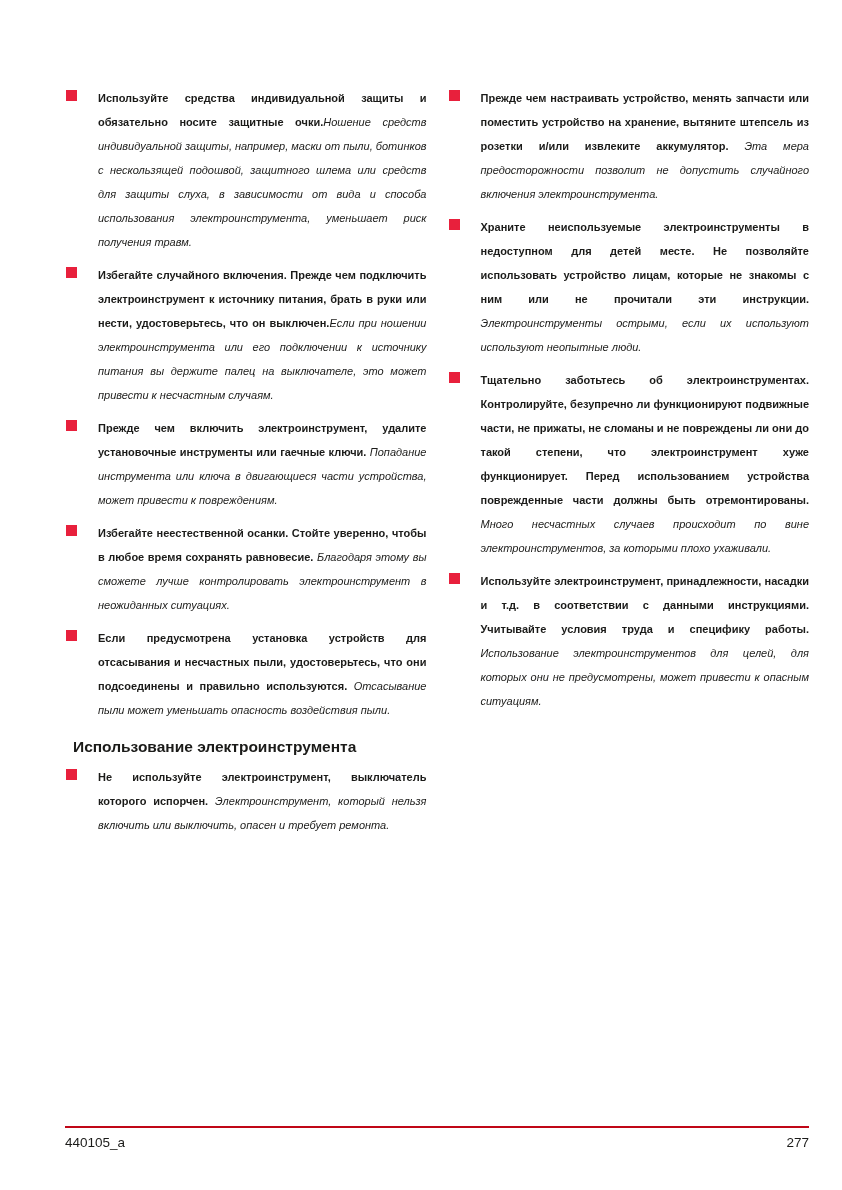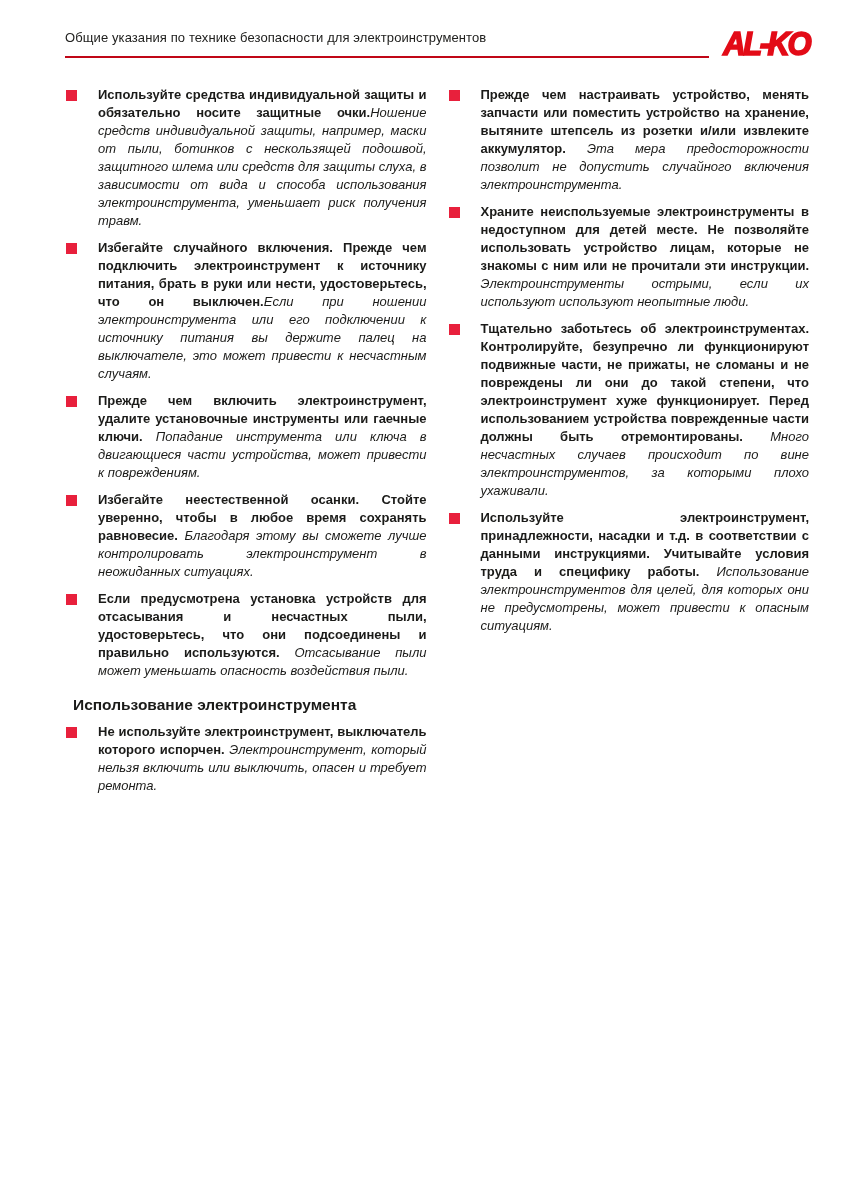--- a/index.html
+++ b/index.html
@@ -45,22 +45,22 @@
     top: 86px; left: 65px; right: 33px;
     display: flex;
     gap: 21px;
   }
   .col { flex: 1; min-width: 0; }
   ul.safety-list { list-style: none; }
   li.item {
     position: relative;
     padding-left: 33px;
     margin-bottom: 9px;
-    font-size: 13px;
-    line-height: 18px;
+    font-size: 11px;
+    line-height: 24px;
     text-align: justify;
   }
   .bullet {
     position: absolute;
     left: 1px; top: 4px;
     width: 11px; height: 11px;
     background: #e8203c;
   }
   .lead { font-weight: 700; }
   .detail { font-style: italic; }
@@ -81,26 +81,20 @@
     justify-content: space-between;
     font-size: 13.5px;
     color: #1b1b19;
   }
 </style>
 </head>
 <body>
 
 <div class="page">
 
-  <div class="header">
-    <div class="header-title-block">
-      <div class="header-title">Общие указания по технике безопасности для электроинструментов</div>
-    </div>
-    <div class="logo">AL-KO</div>
-  </div>
 
   <div class="columns">
 
     <div class="col">
       <ul class="safety-list">
         <li class="item">
           <span class="bullet"></span>
           <span class="lead">Используйте средства индивидуальной защиты и обязательно носите защитные очки.</span><span class="detail">Ношение средств индивидуальной защиты, например, маски от пыли, ботинков с нескользящей подошвой, защитного шлема или средств для защиты слуха, в зависимости от вида и способа использования электроинструмента, уменьшает риск получения травм.</span>
         </li>
         <li class="item">
@@ -147,14 +141,18 @@
         </li>
         <li class="item">
           <span class="bullet"></span>
           <span class="lead">Используйте электроинструмент, принадлежности, насадки и т.д. в соответствии с данными инструкциями. Учитывайте условия труда и специфику работы.</span><span class="detail"> Использование электроинструментов для целей, для которых они не предусмотрены, может привести к опасным ситуациям.</span>
         </li>
       </ul>
     </div>
 
   </div>
 
+  <div class="footer">
+    <span>440105_a</span>
+    <span>277</span>
+  </div>
 
 </div>
 
 </body></html>

